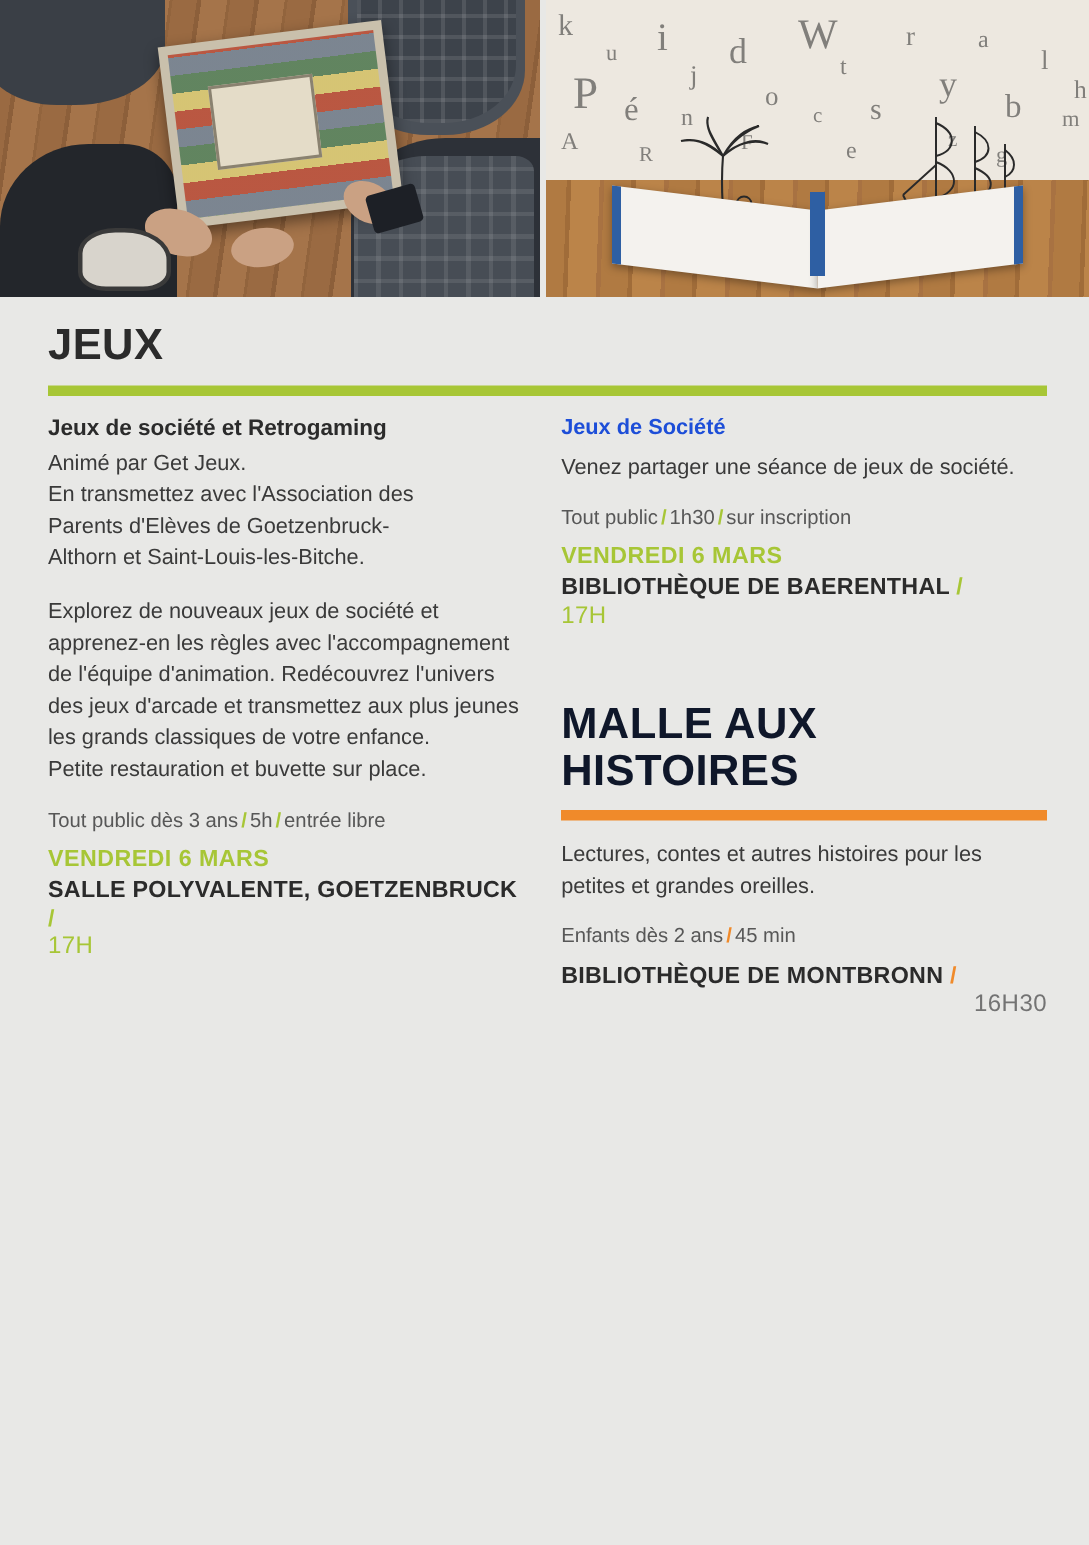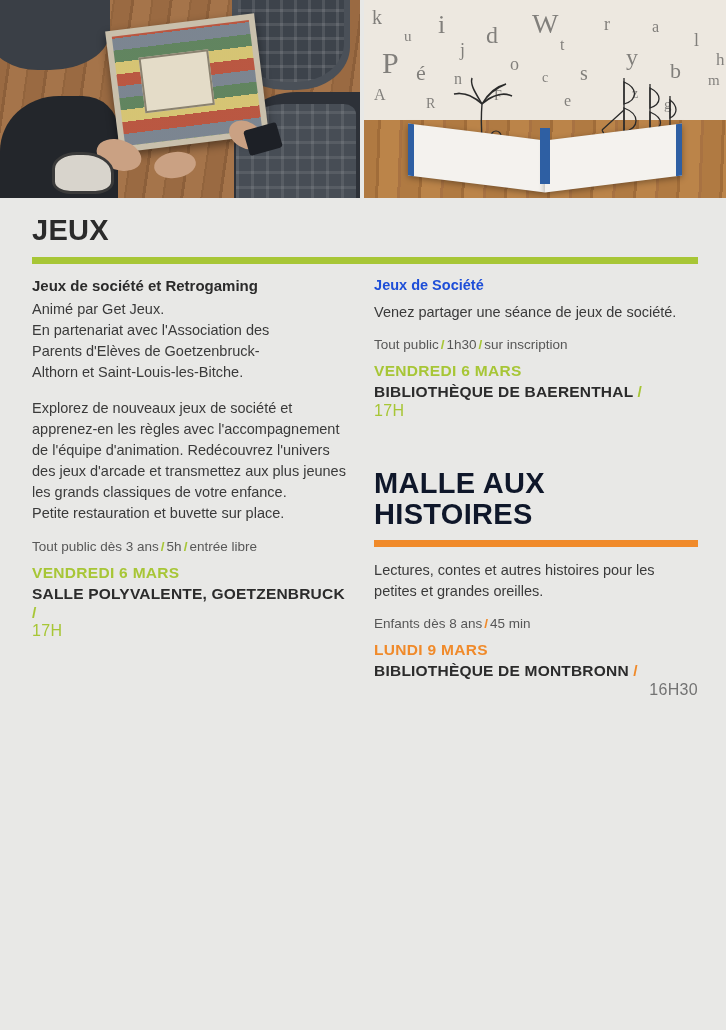--- a/index.html
+++ b/index.html
@@ -327,21 +327,21 @@
     <div class="rule rule-green"></div>
 
     <div class="cols">
 
       <div class="col-left">
 
         <div class="lead">Jeux de société et Retrogaming</div>
 
         <div class="body">
           <div>Animé par Get Jeux.</div>
-          <div>En partenariat avec l'Association des</div>
+          <div>En transmettez avec l'Association des</div>
           <div>Parents d'Elèves de Goetzenbruck-</div>
           <div>Althorn et Saint-Louis-les-Bitche.</div>
         </div>
 
         <div class="gap"></div>
 
         <div class="body">Explorez de nouveaux jeux de société et apprenez-en les règles avec l'accompagnement de l'équipe d'animation. Redécouvrez l'univers des jeux d'arcade et transmettez aux plus jeunes les grands classiques de votre enfance.</div>
         <div class="body">Petite restauration et buvette sur place.</div>
 
         <div class="meta">
@@ -368,22 +368,21 @@
 
         <div class="block-gap-lg"></div>
 
         <h2 class="big-title">MALLE AUX HISTOIRES</h2>
         <div style="height:10px"></div>
         <div class="rule rule-orange"></div>
 
         <div class="body">Lectures, contes et autres histoires pour les petites et grandes oreilles.</div>
 
         <div class="meta">
-          <span>Enfants dès 8 ans</span><span class="sep-o">/</span><span>45 min</span>
+          <span>Enfants dès 2 ans</span><span class="sep-o">/</span><span>45 min</span>
         </div>
 
-        <div class="date date-orange">LUNDI 9 MARS</div>
         <div class="place"><span>BIBLIOTHÈQUE DE MONTBRONN</span> <span class="slash-o">/</span></div>
         <div class="hour hour-orange">16H30</div>
       </div>
     </div>
   </div>
 </div>
 
 </body></html>

